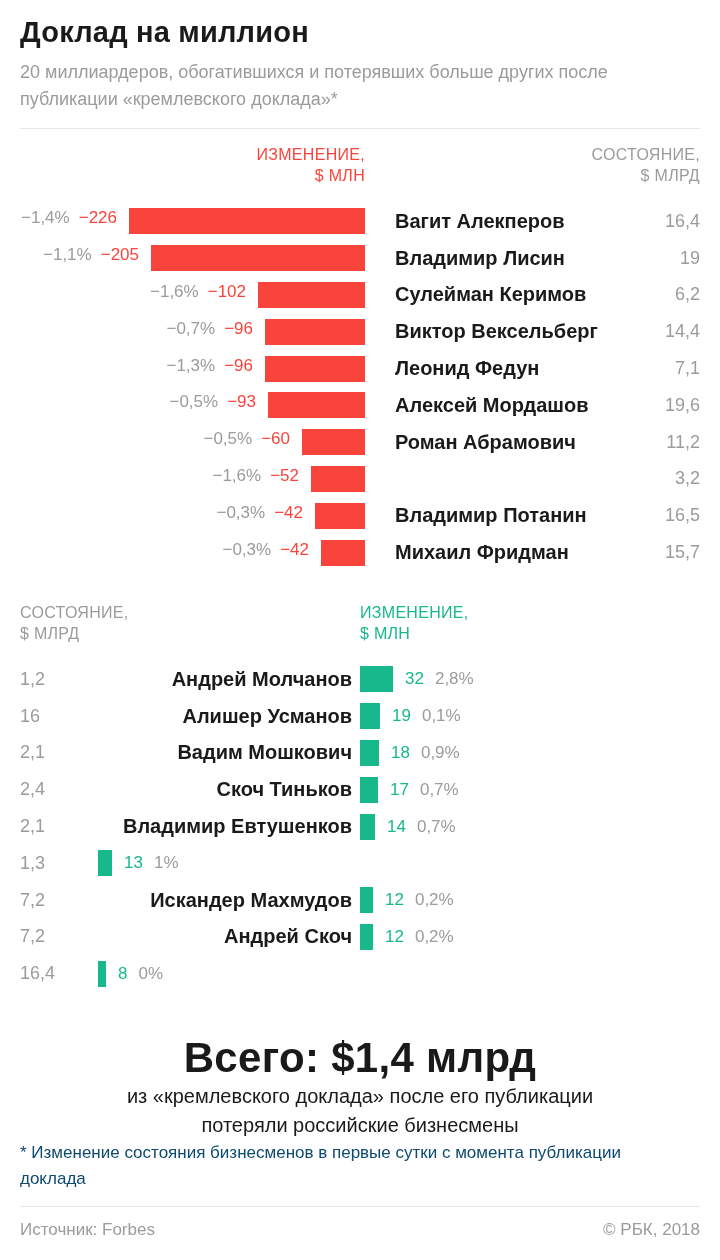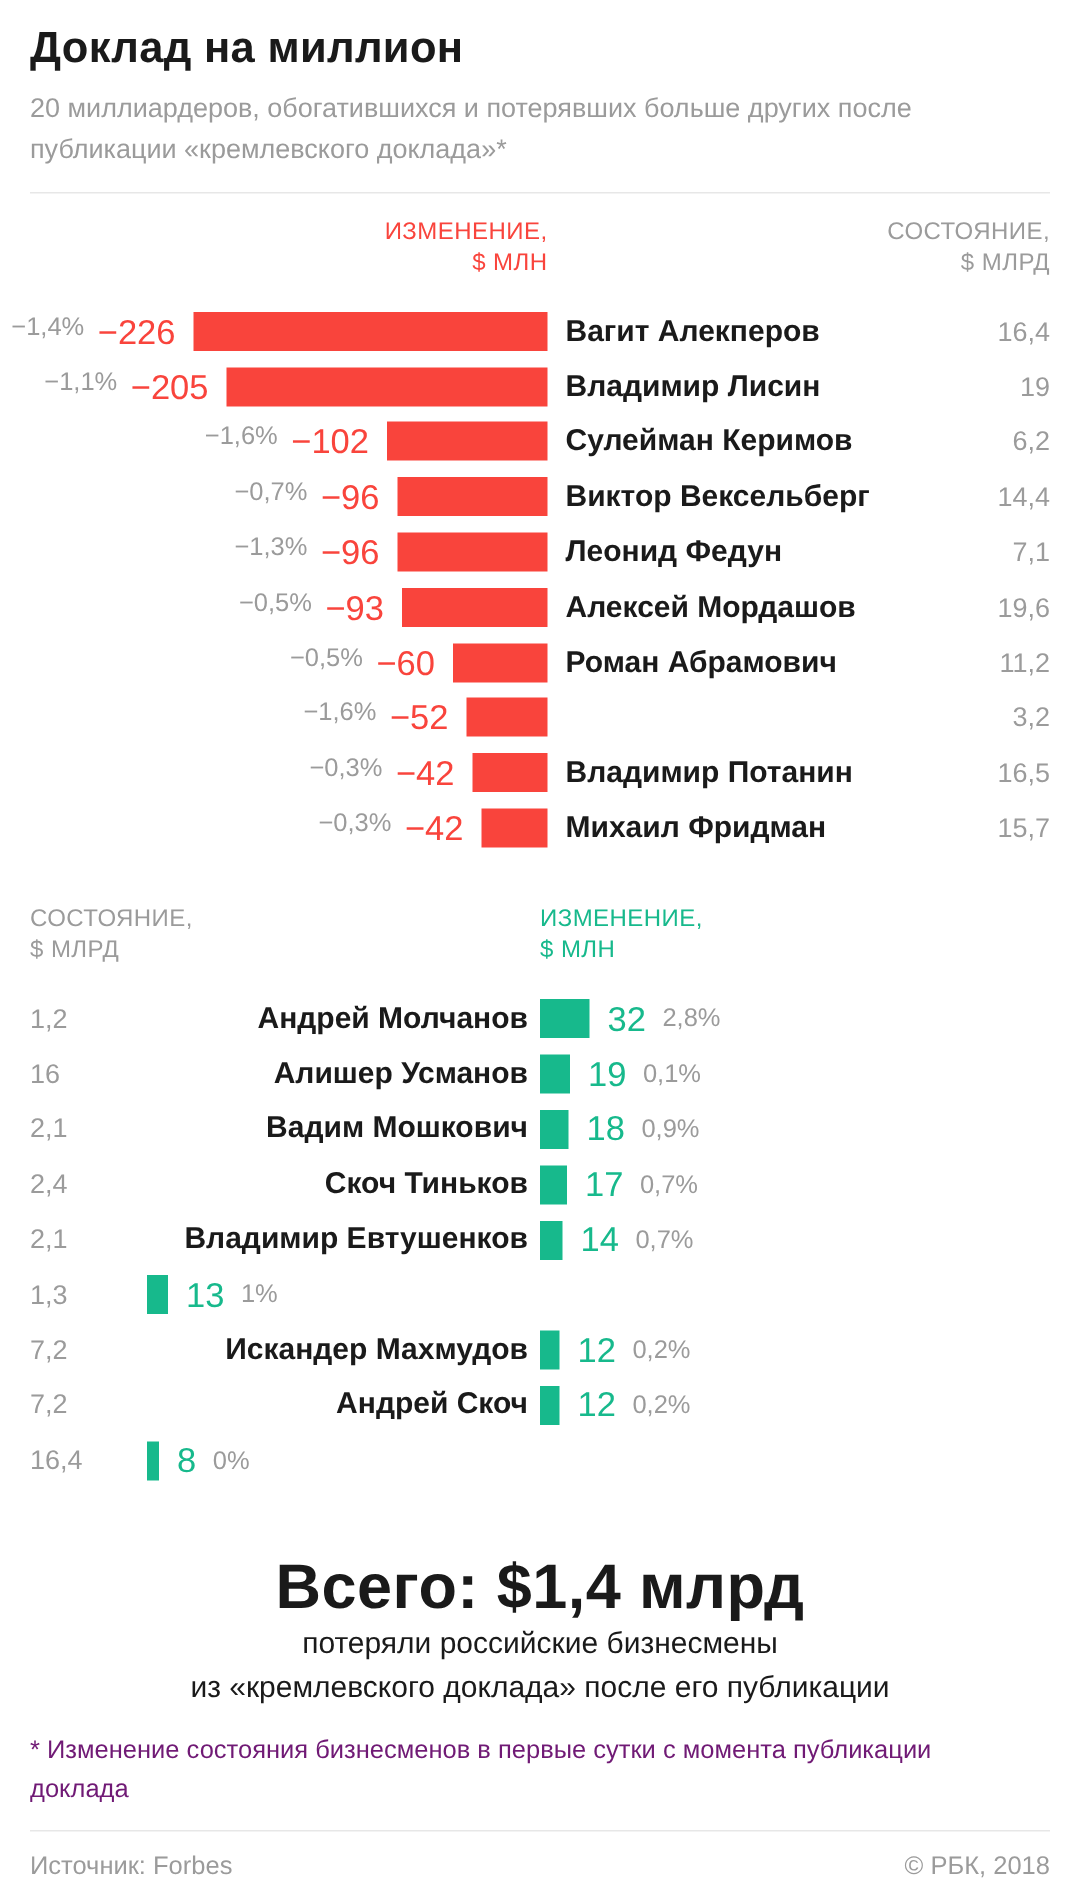--- a/index.html
+++ b/index.html
@@ -17,27 +17,27 @@
   .hdr { font-size:16px; line-height:21px; letter-spacing:.3px; text-transform:uppercase; }
   .hdr-change-loss { position:absolute; top:5px; right:335px; text-align:right; color:var(--loss); }
   .hdr-wealth-loss { position:absolute; top:5px; right:0; text-align:right; color:#9b9b9b; }
 
   
   .loss-rows { }
   .row { display:flex; align-items:center; height:36.8px; }
   .loss-left { width:345px; flex:0 0 345px; display:flex; justify-content:flex-end; align-items:flex-start; }
   .pct { color:#9b9b9b; font-size:17px; white-space:nowrap; }
   .loss-left .pct { margin-right:9px; }
-  .val { font-size:23px; white-space:nowrap; }
+  .val { font-size:17px; white-space:nowrap; }
   .val-loss { color:var(--loss); margin-right:12px; }
   .bar { height:26px; flex:0 0 auto; }
   .bar-loss { background:var(--loss); }
   .bar-gain { background:var(--gain); }
   .name { font-weight:700; font-size:20px; white-space:nowrap; }
-  .loss-name { margin-left:12px; }
+  .loss-name { margin-left:30px; }
   .wealth { color:#9b9b9b; font-size:18px; white-space:nowrap; }
   .loss-wealth { margin-left:auto; }
 
   
   .gain-header { position:relative; height:64px; margin-top:26px; }
   .hdr-wealth-gain { position:absolute; top:5px; left:0; color:#9b9b9b; }
   .hdr-change-gain { position:absolute; top:5px; left:340px; color:var(--gain); }
 
   
   .gain-wealth { flex:0 0 70px; text-align:left; }
@@ -46,21 +46,21 @@
   .val-gain { color:var(--gain); margin-left:12px; }
   .gain-row .pct { margin-left:11px; }
 
   
   .summary { text-align:center; margin-top:22px; }
   .summary-total { font-size:42px; font-weight:700; letter-spacing:.3px;margin-top:42px; }
   .summary-line { font-size:20px; line-height:29px; color:#1a1a1a; }
   .summary-line:first-of-type { margin-top:9px; }
 
   
-  .footnote { margin-top:14px; color:#701a75; font-size:17px; line-height:26px; max-width:620px; }
+  .footnote { margin-top:0; color:#0c4a6e; font-size:17px; line-height:26px; max-width:620px; }
   .divider2 { border:none; border-top:1px solid #e7e7e7; margin-top:14px; }
   .footer { display:flex; justify-content:space-between; align-items:center;
             margin-top:13px; color:#9b9b9b; font-size:17px; }
 </style>
 </head>
 <body>
 
 <div class="container">
 
   <h1 class="page-title">Доклад на миллион</h1>
@@ -240,22 +240,22 @@
       <div class="row gain-row">
         <span class="wealth gain-wealth">16,4</span>
         <div class="bar bar-gain" style="width: 8px;"></div>
         <span class="val val-gain">8</span>
         <span class="pct">0%</span>
       </div>
     </div>
 
   <div class="summary">
     <div class="summary-total">Всего: $1,4 млрд</div>
+    <div class="summary-line">из «кремлевского доклада» после его публикации</div>
     <div class="summary-line">потеряли российские бизнесмены</div>
-    <div class="summary-line">из «кремлевского доклада» после его публикации</div>
   </div>
 
   <p class="footnote">* Изменение состояния бизнесменов в первые сутки с момента публикации доклада</p>
   <hr class="divider2">
 
   <div class="footer">
     <span>Источник: Forbes</span>
     <span>© РБК, 2018</span>
   </div>
 

